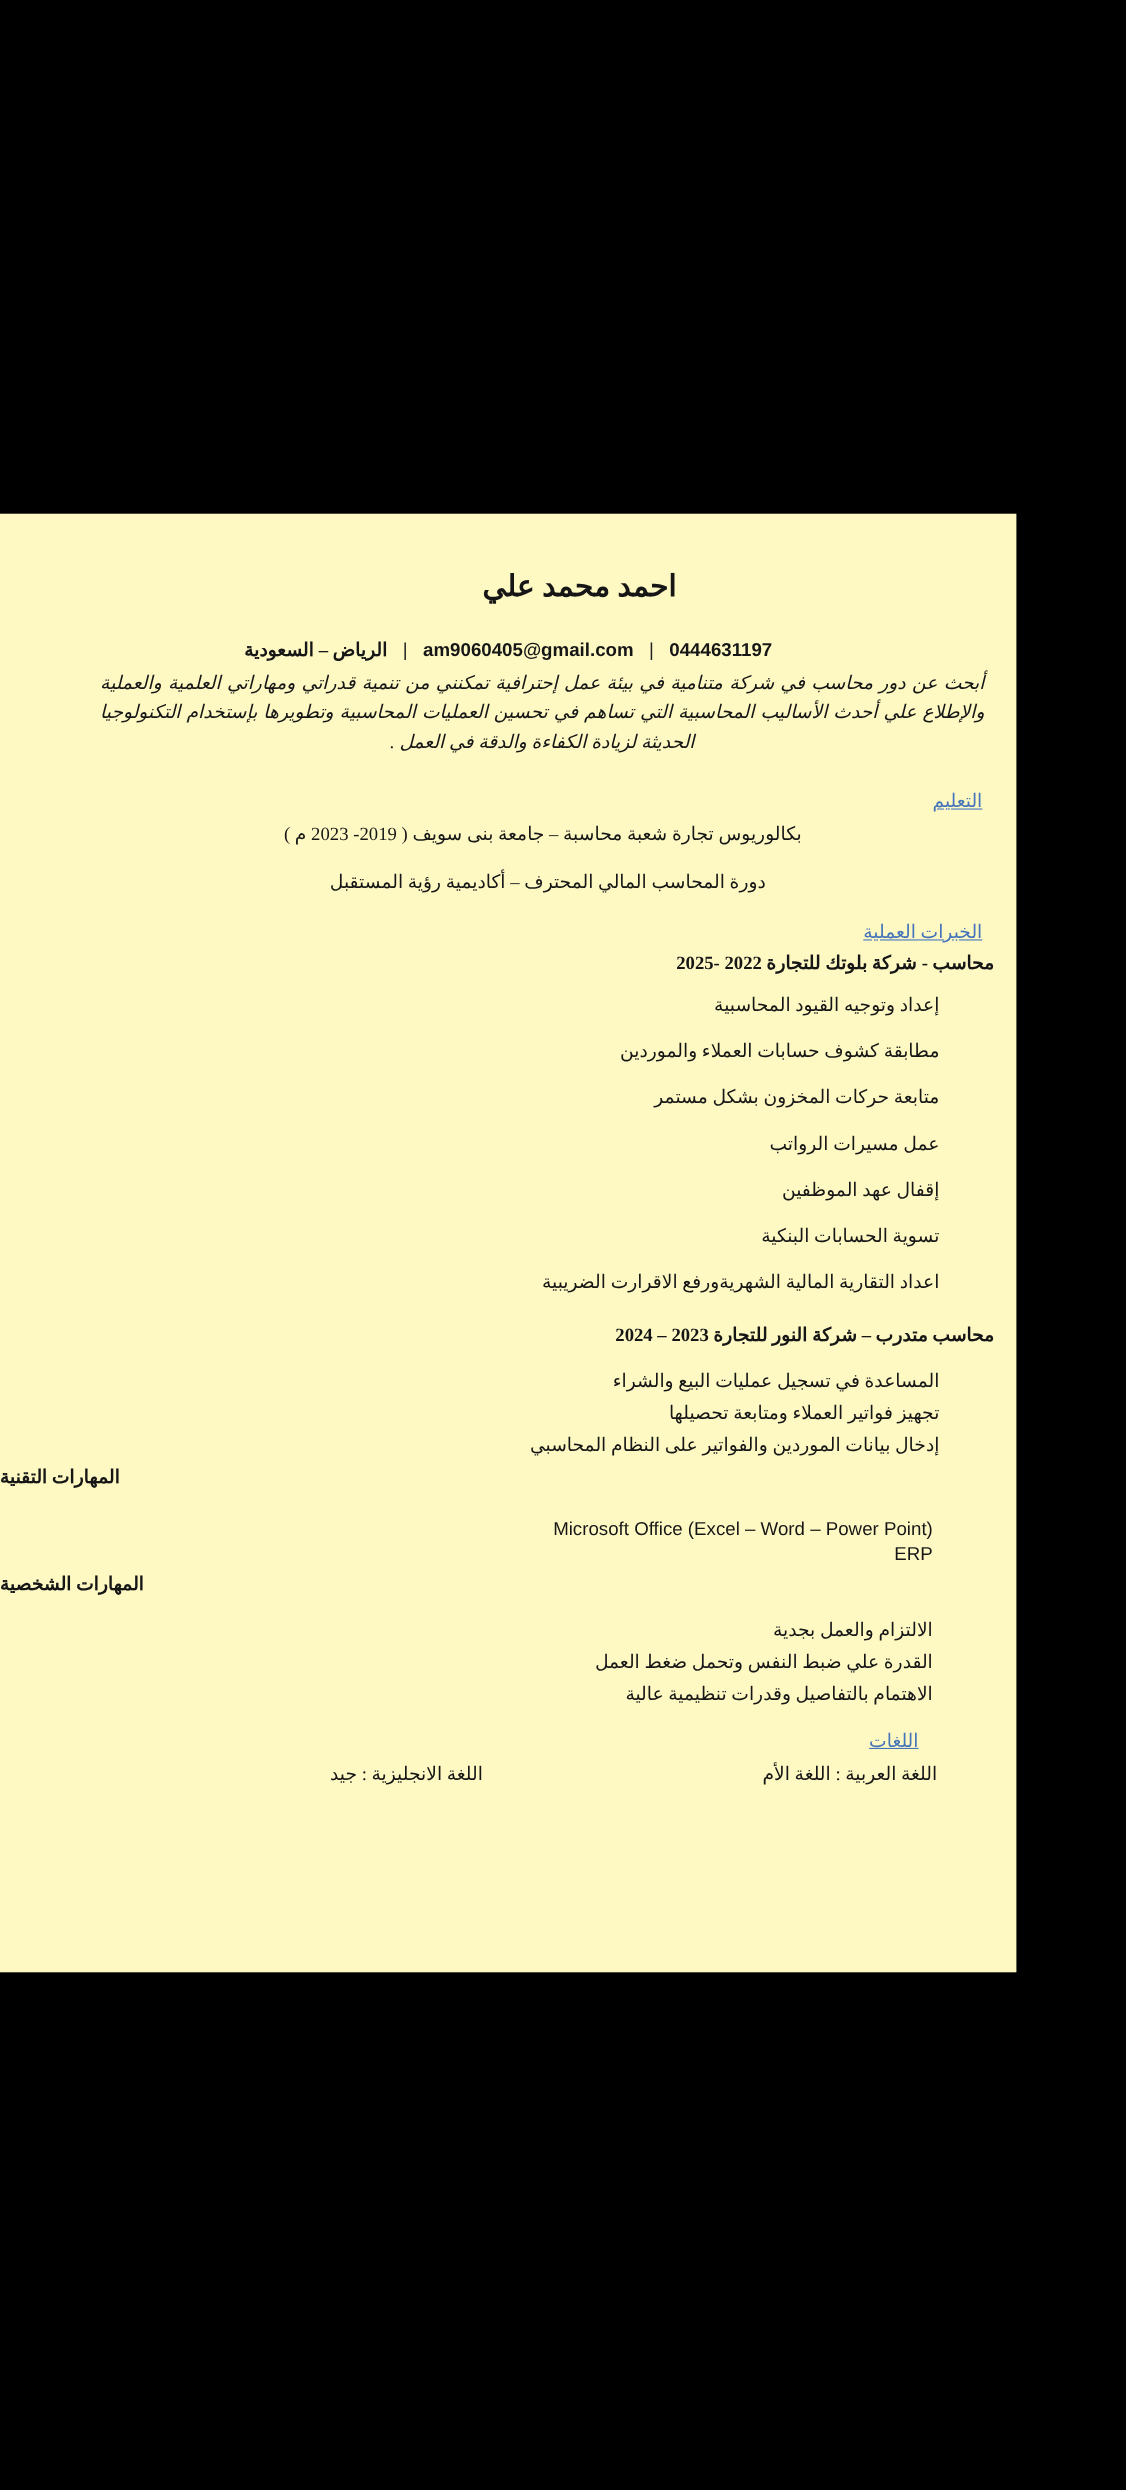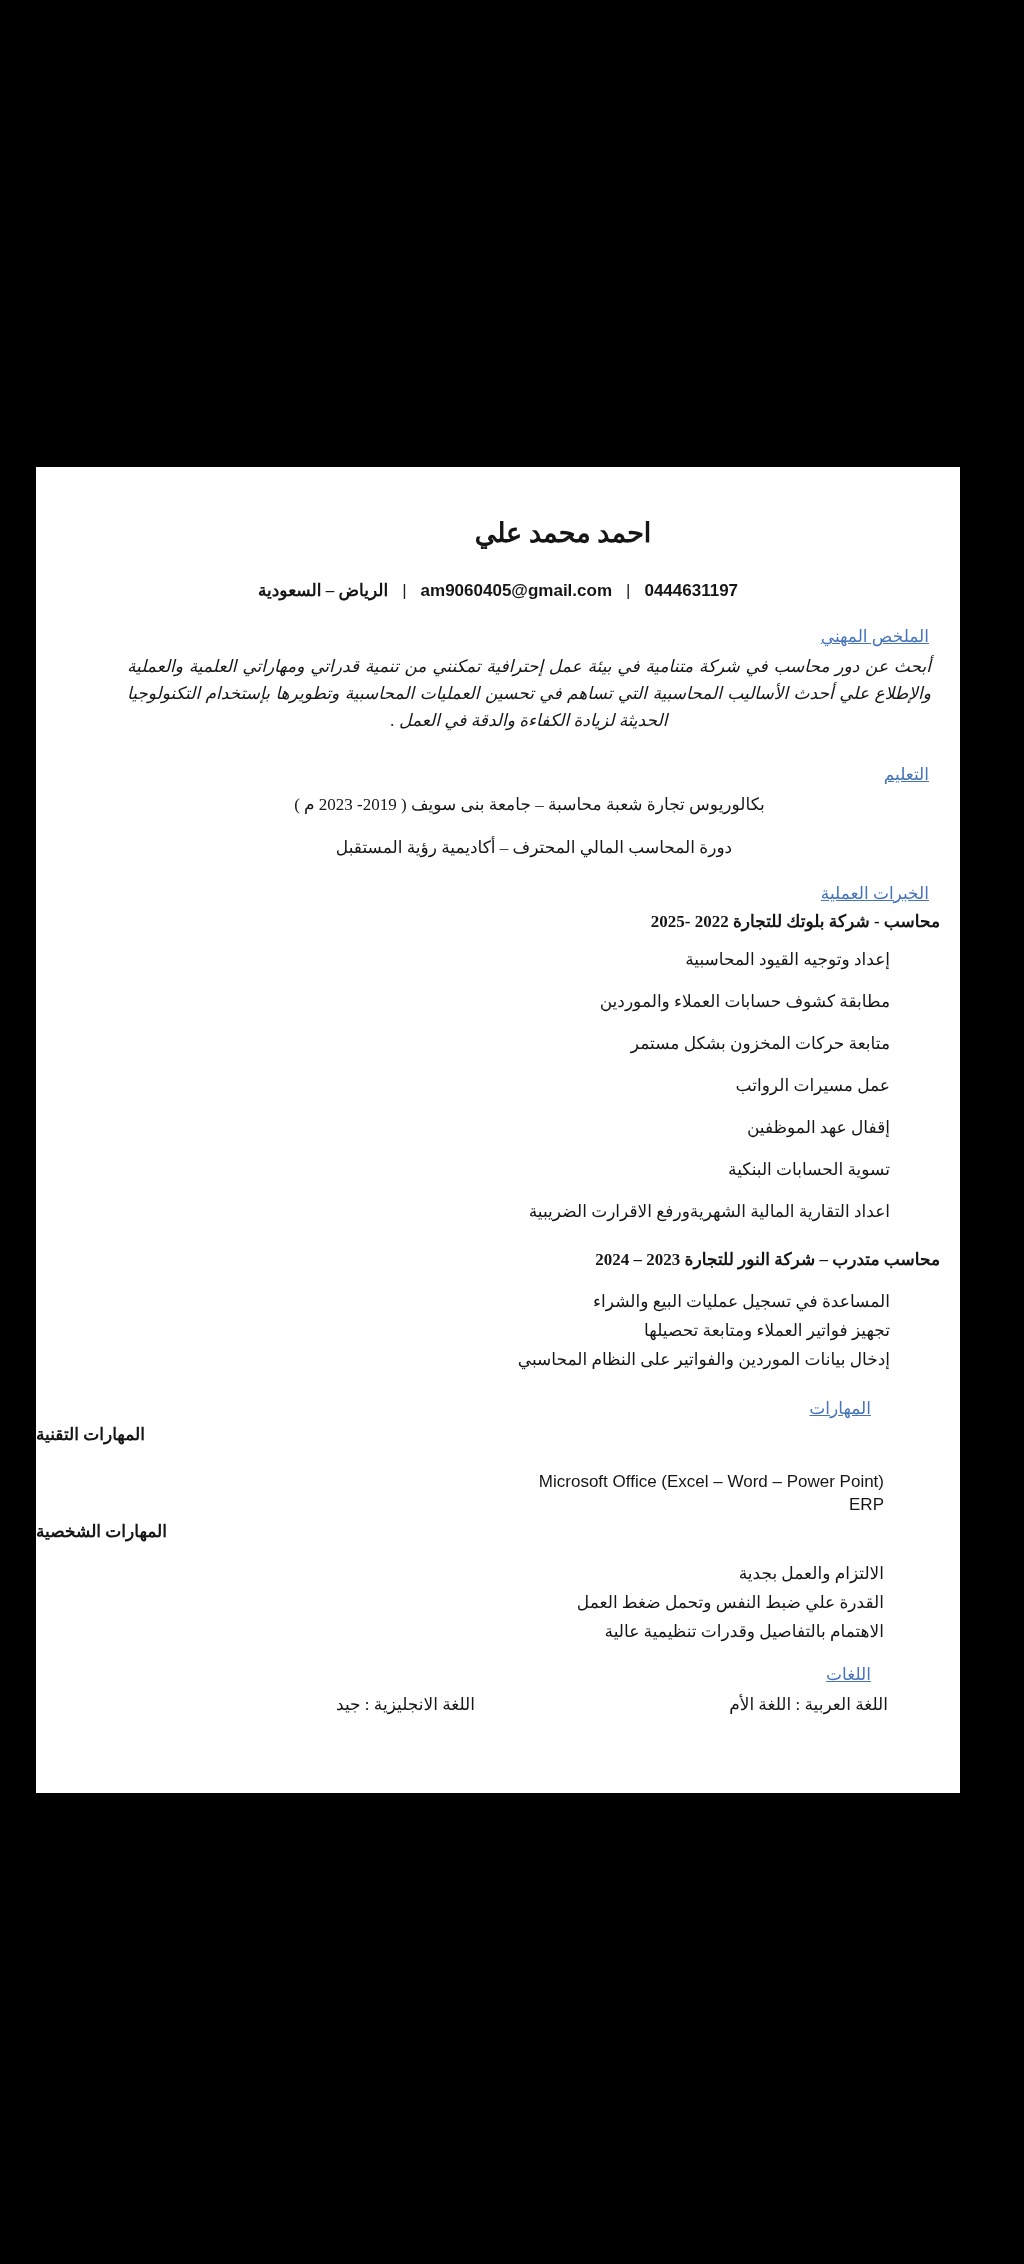--- a/index.html
+++ b/index.html
@@ -5,27 +5,26 @@
   html,body{margin:0;padding:0;}
   body{
     width:1024px;height:2264px;
     background:#000;
     position:relative;
     font-family:"Liberation Serif","DejaVu Serif",serif;
   }
   .paper{
     position:absolute;top:467px;left:0;
     width:924px;height:1326px;
-    background:#ffffff;
+    background:#fef9c3;
     direction:rtl;
     box-sizing:border-box;
     padding-top:49px;
     color:#161616;
     overflow:hidden;
-    margin-left:36px;
   }
   
   .name{
     font-size:27px;font-weight:bold;line-height:34px;
     text-align:center;padding-left:130px;margin:0;
   }
   .contact{
     direction:ltr;
     display:flex;justify-content:center;align-items:center;gap:14px;
     margin-top:29px;
@@ -90,21 +89,20 @@
   <div class="name">احمد محمد علي</div>
 
   <div class="contact">
     <span class="loc">الرياض – السعودية</span>
     <span class="sep">|</span>
     <span>am9060405@gmail.com</span>
     <span class="sep">|</span>
     <span>0444631197</span>
   </div>
 
-  <div class="h" style="margin-top:22px">الملخص المهني</div>
   <div class="summary">أبحث عن دور محاسب في شركة متنامية في بيئة عمل إحترافية تمكنني من تنمية قدراتي ومهاراتي العلمية والعملية والإطلاع علي أحدث الأساليب المحاسبية التي تساهم في تحسين العمليات المحاسبية وتطويرها بإستخدام التكنولوجيا الحديثة  لزيادة الكفاءة والدقة في العمل .</div>
 
   <div class="h" style="margin-top:29px">التعليم</div>
   <div class="edu1">بكالوريوس تجارة شعبة محاسبة – جامعة بنى سويف ( 2019- 2023 م )</div>
   <div class="edu2">دورة المحاسب المالي المحترف – أكاديمية رؤية المستقبل</div>
 
   <div class="h" style="margin-top:21px">الخبرات العملية</div>
 
   <div class="job-title">محاسب - شركة بلوتك للتجارة 2022 -2025</div>
   <div class="bullet first">إعداد وتوجيه القيود المحاسبية</div>
@@ -113,21 +111,20 @@
   <div class="bullet">عمل مسيرات الرواتب</div>
   <div class="bullet">إقفال عهد الموظفين</div>
   <div class="bullet">تسوية الحسابات البنكية</div>
   <div class="bullet">اعداد التقارية المالية الشهريةورفع الاقرارت الضريبية</div>
 
   <div class="job-title mt23">محاسب متدرب – شركة النور للتجارة 2023 – 2024</div>
   <div class="bullet tight first">المساعدة في تسجيل عمليات البيع والشراء</div>
   <div class="bullet tight">تجهيز فواتير العملاء ومتابعة تحصيلها</div>
   <div class="bullet tight">إدخال بيانات الموردين والفواتير على النظام المحاسبي</div>
 
-  <div class="h narrow mt25">المهارات</div>
   <div class="skill-label">المهارات التقنية</div>
   <div class="latin-line first">Microsoft Office (Excel – Word – Power Point)</div>
   <div class="latin-line">ERP</div>
   <div class="skill-label p-label">المهارات الشخصية</div>
   <div class="p-bullet first">الالتزام والعمل بجدية</div>
   <div class="p-bullet">القدرة علي ضبط النفس وتحمل ضغط العمل</div>
   <div class="p-bullet">الاهتمام بالتفاصيل وقدرات تنظيمية عالية</div>
 
   <div class="h narrow langs">اللغات</div>
   <div class="lang-row">

